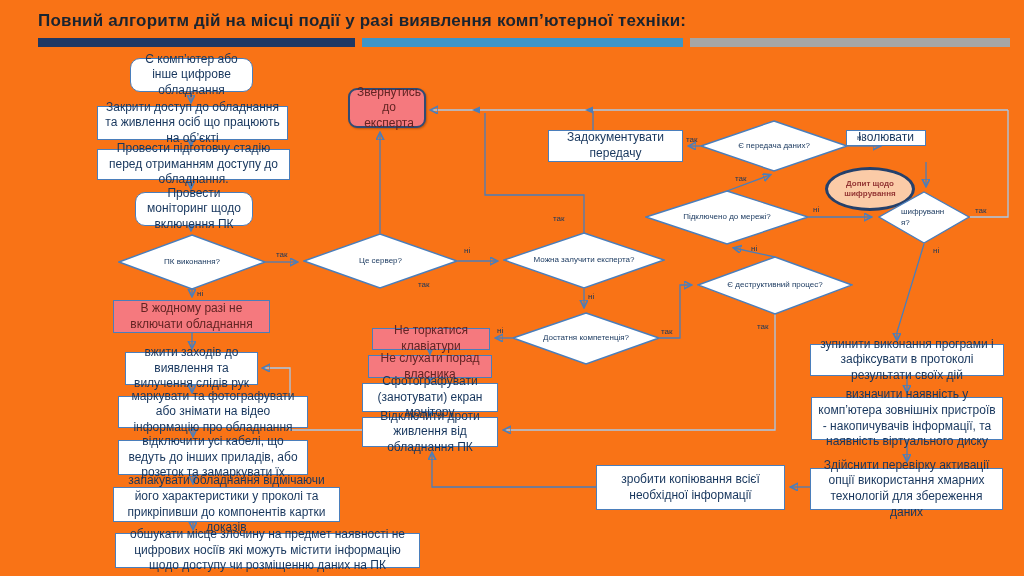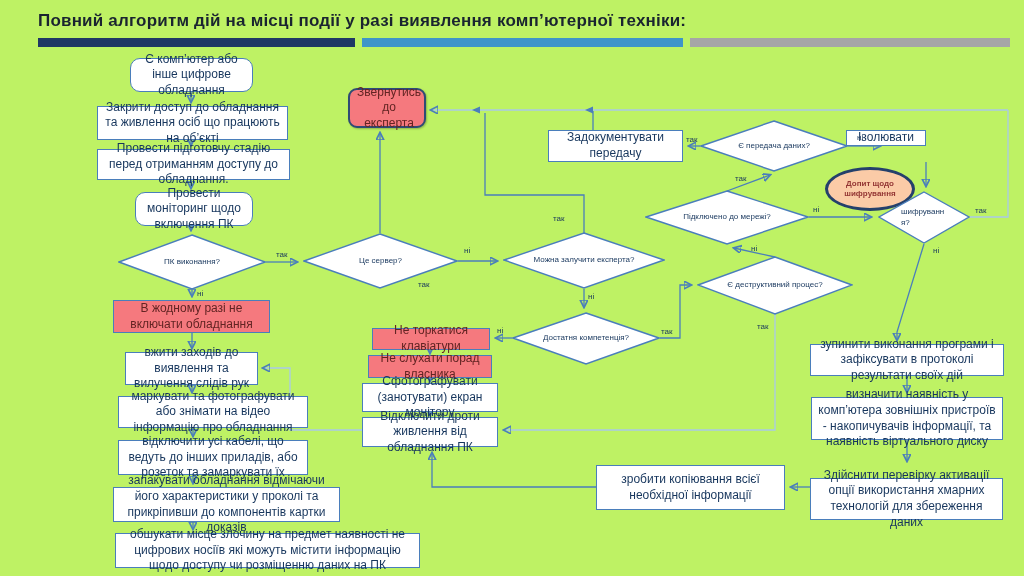--- a/index.html
+++ b/index.html
@@ -1,16 +1,16 @@
 <!DOCTYPE html>
 <html><head>
 <meta charset="utf-8">
 <style>
   html,body{margin:0;padding:0;}
-  .slide{position:relative;width:1024px;height:576px;background:#bef264;overflow:hidden;
+  .slide{position:relative;width:1024px;height:576px;background:#f97316;overflow:hidden;
          font-family:"Liberation Sans", sans-serif;}
   .title{position:absolute;left:38px;top:11px;width:900px;font-size:17px;font-weight:bold;
          color:#1a2430;letter-spacing:.2px;}
   .bar{position:absolute;top:38px;height:9px;}
   .bar1{left:38px;width:317px;background:#1F3864;}
   .bar2{left:362px;width:321px;background:#3E95C8;}
   .bar3{left:690px;width:320px;background:#A6A6A6;}
 
   svg.wires{position:absolute;left:0;top:0;z-index:1;}
   svg.wires path{fill:none;stroke:#4A7EBB;stroke-width:1.3;}
@@ -219,21 +219,21 @@
       </svg>
     <span class="nt">Є деструктивний процес?</span>
     </div>
 
   <div class="node" style="left:810px;top:344px;width:194px;height:32px">
     <span class="nt">зупинити виконання програми і зафіксувати в протоколі результати своїх дій</span>
     </div>
   <div class="node" style="left:811px;top:397px;width:192px;height:43px">
     <span class="nt">визначити наявність у комп’ютера зовнішніх пристроїв - накопичувачів інформації, та наявність віртуального диску</span>
     </div>
-  <div class="node" style="left:810px;top:478px;width:193px;height:42px">
+  <div class="node" style="left:810px;top:468px;width:193px;height:42px">
     <span class="nt">Здійснити перевірку активації опції використання хмарних технологій для збереження даних</span>
     </div>
   <div class="node" style="left:596px;top:465px;width:189px;height:45px">
     <span class="nt">зробити копіювання всієї необхідної інформації</span>
     </div>
 
   <span class="elbl" style="left:276px;top:250px">так</span>
   <span class="elbl" style="left:197px;top:289px">ні</span>
   <span class="elbl" style="left:418px;top:280px">так</span>
   <span class="elbl" style="left:464px;top:246px">ні</span>

